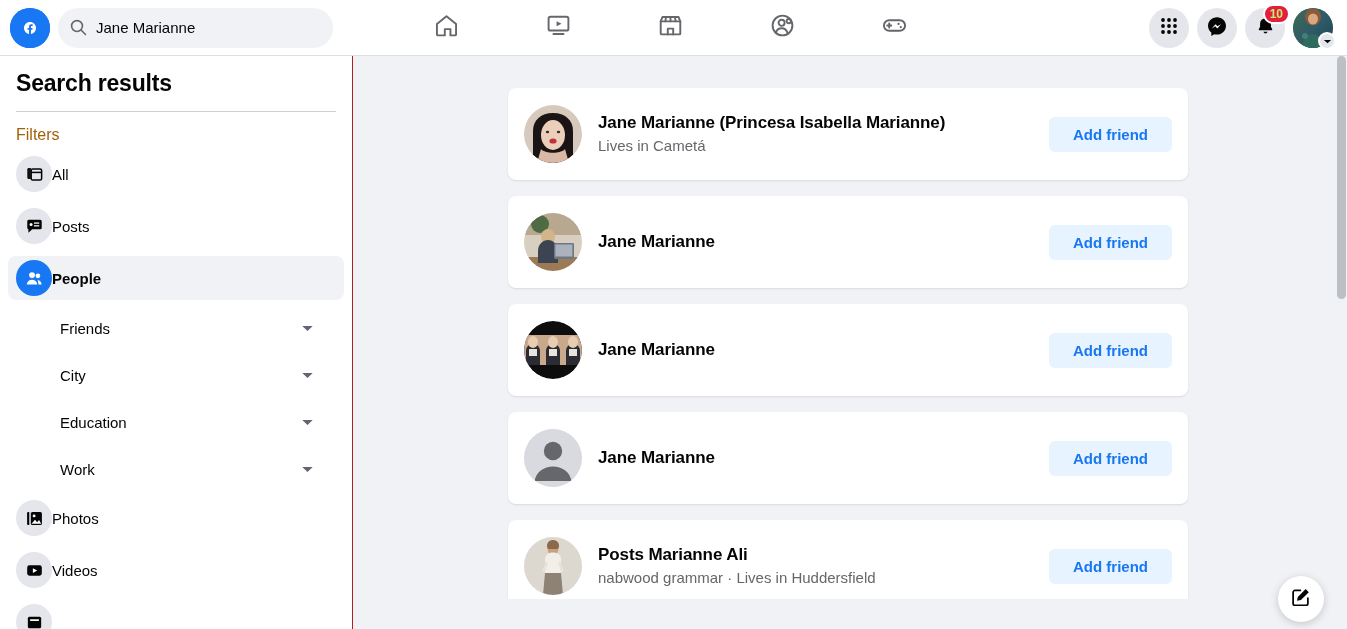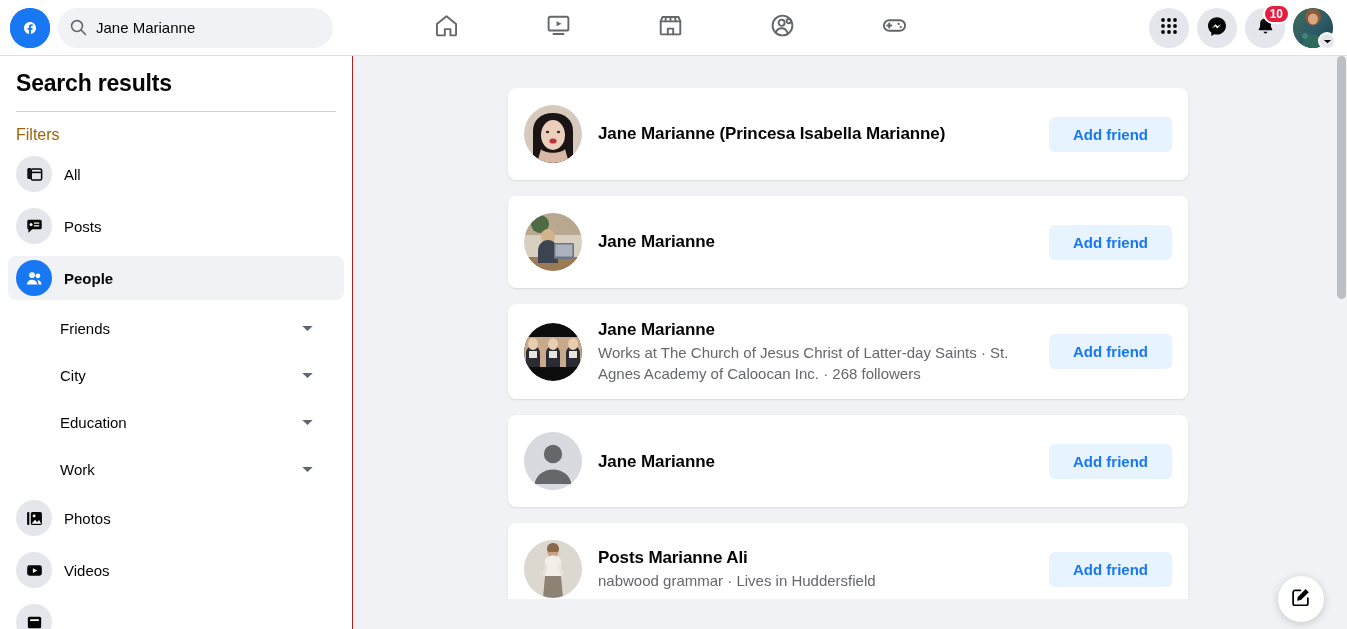--- a/index.html
+++ b/index.html
@@ -66,21 +66,21 @@
     width: 40px; height: 40px; border-radius: 50%;
     background: #e4e6eb;
     display: flex; align-items: center; justify-content: center;
     cursor: pointer; position: relative;
     flex: 0 0 auto;
   }
   .badge {
     position: absolute; top: -4px; right: -5px;
     min-width: 20px; height: 20px; padding: 0 5px;
     border-radius: 10px; background: #e41e3f;
-    color: #ffffff; font-size: 12px; font-weight: bold;
+    color: #bef264; font-size: 12px; font-weight: bold;
     display: flex; align-items: center; justify-content: center;
     border: 2px solid #fff;
     line-height: 1;
   }
   .avatar-wrap { position: relative; width: 40px; height: 40px; cursor: pointer; flex: 0 0 auto; }
   .avatar-img {
     width: 40px; height: 40px; border-radius: 50%;
     overflow: hidden; display: block;
     background: #4a6a52;
   }
@@ -110,21 +110,21 @@
     height: 1px; background: #ced0d4;
     margin: 6px 8px 0 8px;
   }
   .filters-label {
     font-size: 16px; color: #a16207;
     padding: 14px 8px 8px 8px;
   }
   .side-item {
     display: flex; align-items: center;
     height: 44px; border-radius: 8px;
-    padding: 0 8px; gap: 12px;
+    padding: 0 8px; gap: 0;
     cursor: pointer;
     margin-bottom: 8px;
   }
   .side-item.active { background: #f0f2f5; }
   .side-icon {
     width: 36px; height: 36px; border-radius: 50%;
     background: #e4e6eb;
     display: flex; align-items: center; justify-content: center;
     flex: 0 0 auto;
   }
@@ -489,20 +489,21 @@
             <ellipse cx="29" cy="30" rx="12" ry="15" fill="#eccfbb"></ellipse>
             <ellipse cx="23.5" cy="27" rx="1.7" ry="1.3" fill="#3a2a24"></ellipse>
             <ellipse cx="34.5" cy="27" rx="1.7" ry="1.3" fill="#3a2a24"></ellipse>
             <ellipse cx="29" cy="36" rx="3.6" ry="2.6" fill="#c4303a"></ellipse>
             <path d="M17 44c4 5 20 5 24 0l4 14H13z" fill="#d9b9a6"></path>
           </g>
         </svg>
       </span>
       <div class="res-body">
         <div class="res-name">Jane Marianne (Princesa Isabella Marianne)</div>
+        <div class="res-sub">Lives in Cametá</div>
       </div>
       <button class="add-friend-btn">Add friend</button>
     </div>
 
     <div class="result-card">
       <span class="res-avatar">
         <svg width="58" height="58" viewBox="0 0 58 58">
           <defs>
               <clipPath id="c2">
                 <circle cx="29" cy="29" r="29"></circle>
@@ -550,21 +551,20 @@
             <g fill="#e8e4de">
               <rect x="5" y="28" width="8" height="7"></rect>
               <rect x="25" y="28" width="8" height="7"></rect>
               <rect x="45" y="28" width="8" height="7"></rect>
             </g>
           </g>
         </svg>
       </span>
       <div class="res-body">
         <div class="res-name">Jane Marianne</div>
-        <div class="res-sub">Works at The Church of Jesus Christ of Latter-day Saints · St. Agnes Academy of Caloocan Inc. · 268 followers</div>
       </div>
       <button class="add-friend-btn">Add friend</button>
     </div>
 
     <div class="result-card">
       <span class="res-avatar">
         <svg width="58" height="58" viewBox="0 0 58 58">
           <circle cx="29" cy="29" r="29" fill="#d8dadf"></circle>
           <circle cx="29" cy="22" r="9.2" fill="#65676b"></circle>
           <path d="M10.5 52c1.8-9.4 9.5-14.6 18.5-14.6S45.7 42.6 47.5 52z" fill="#65676b"></path>

